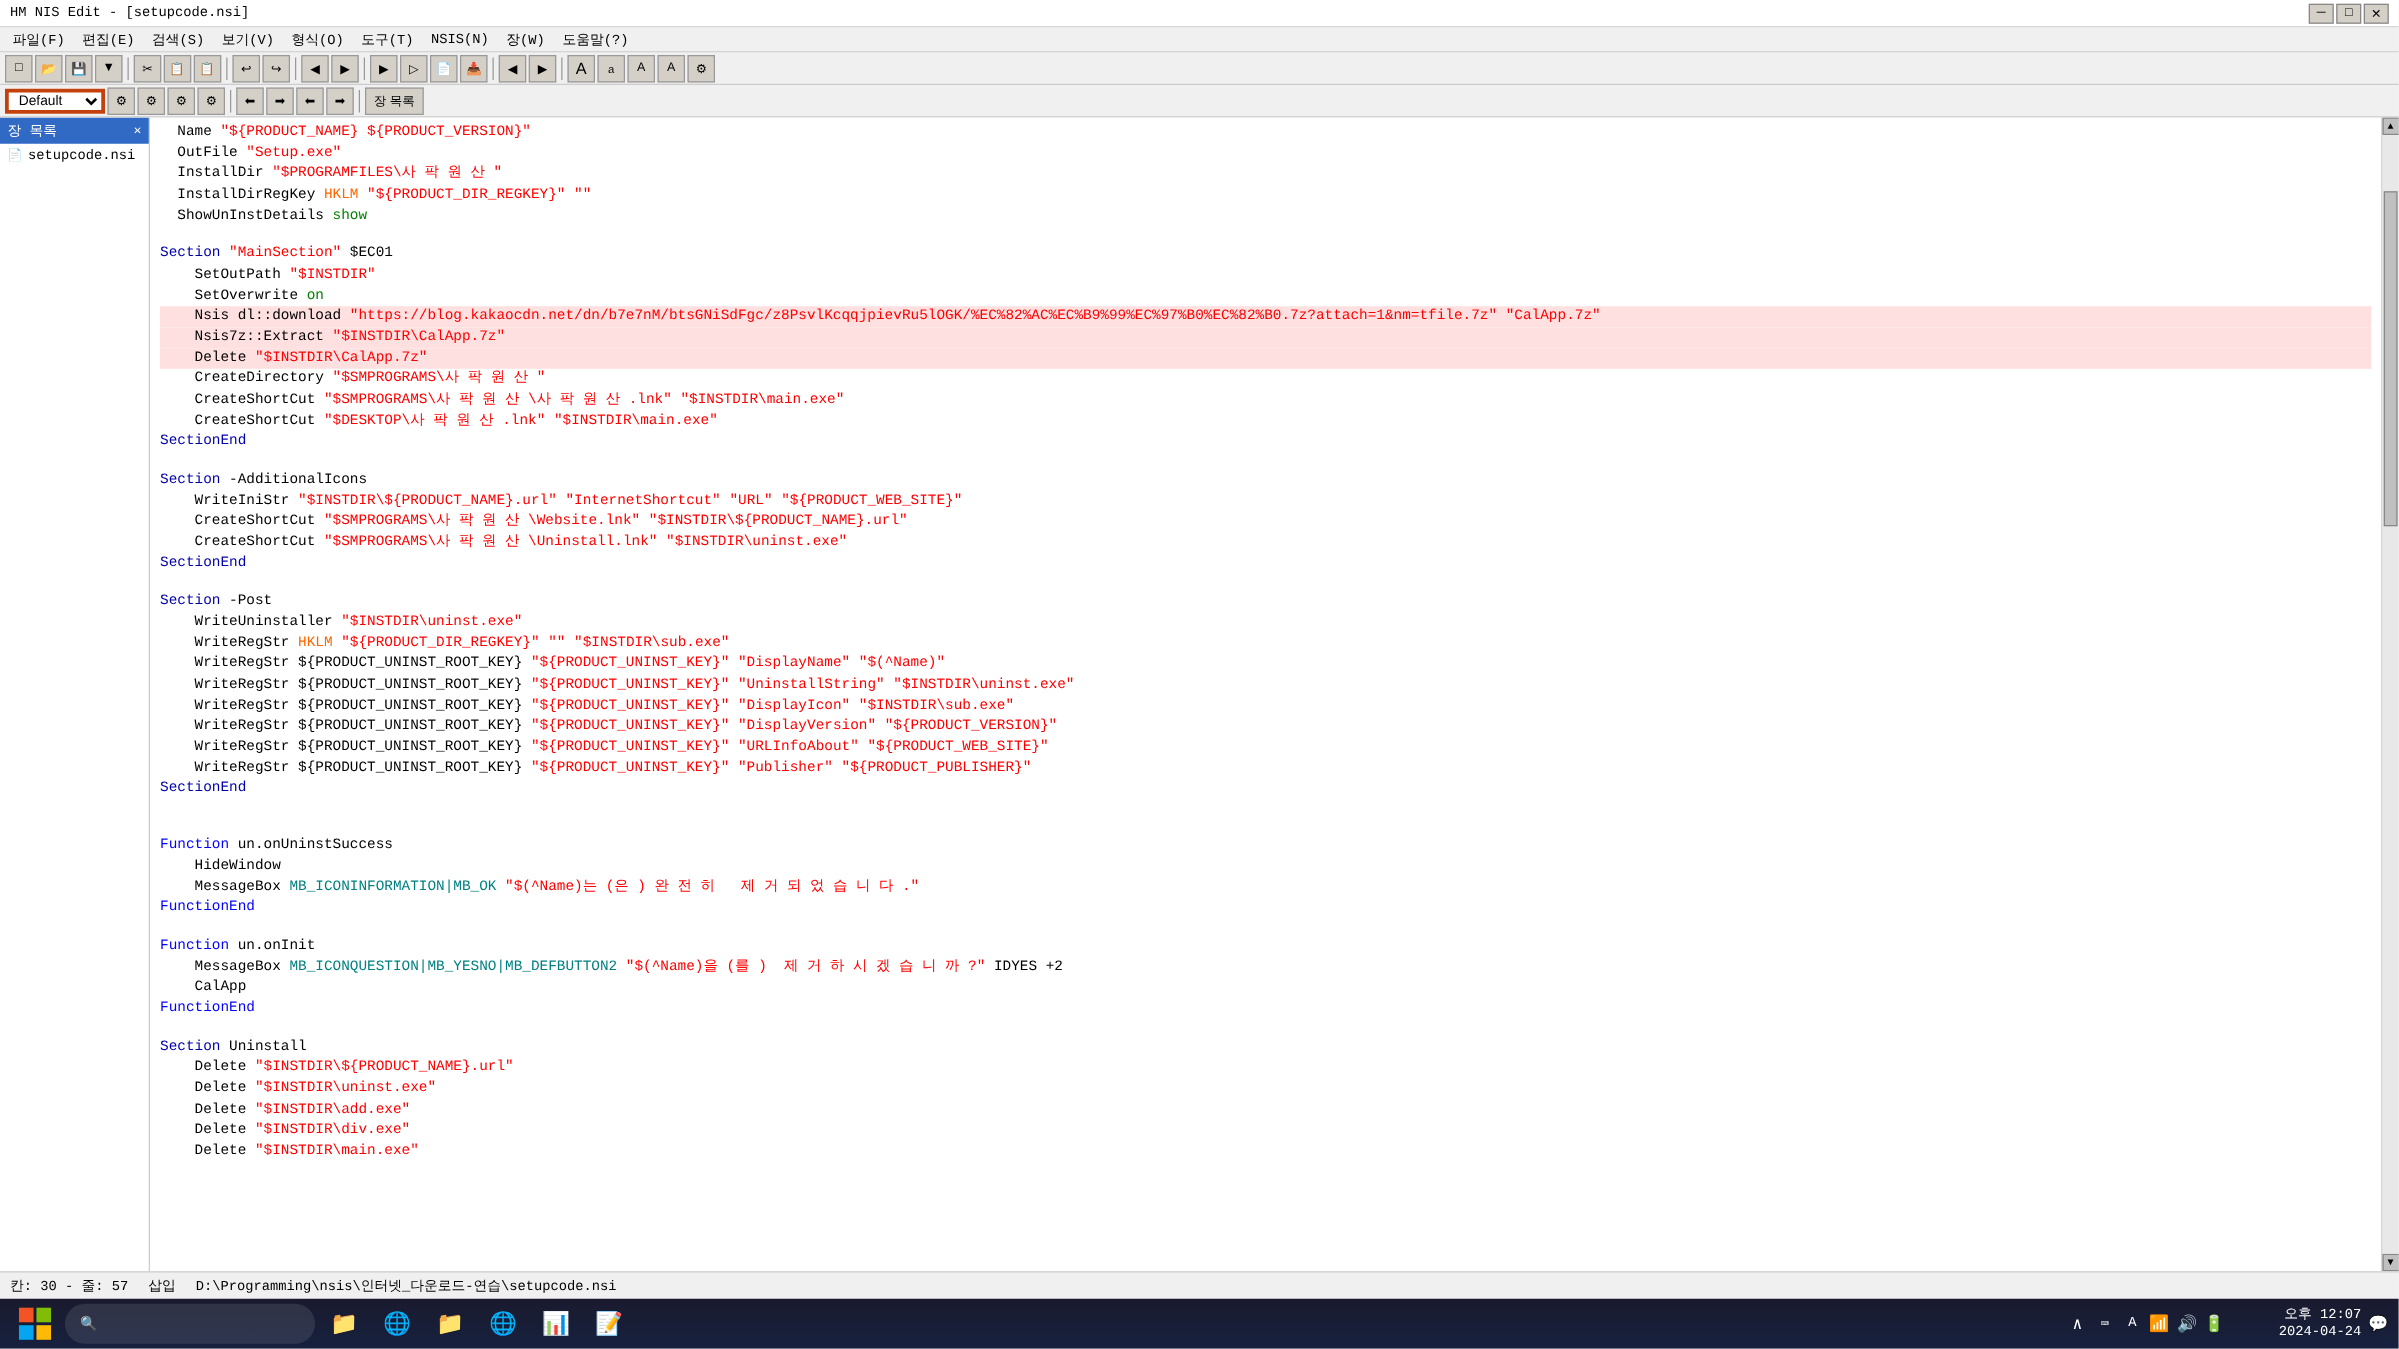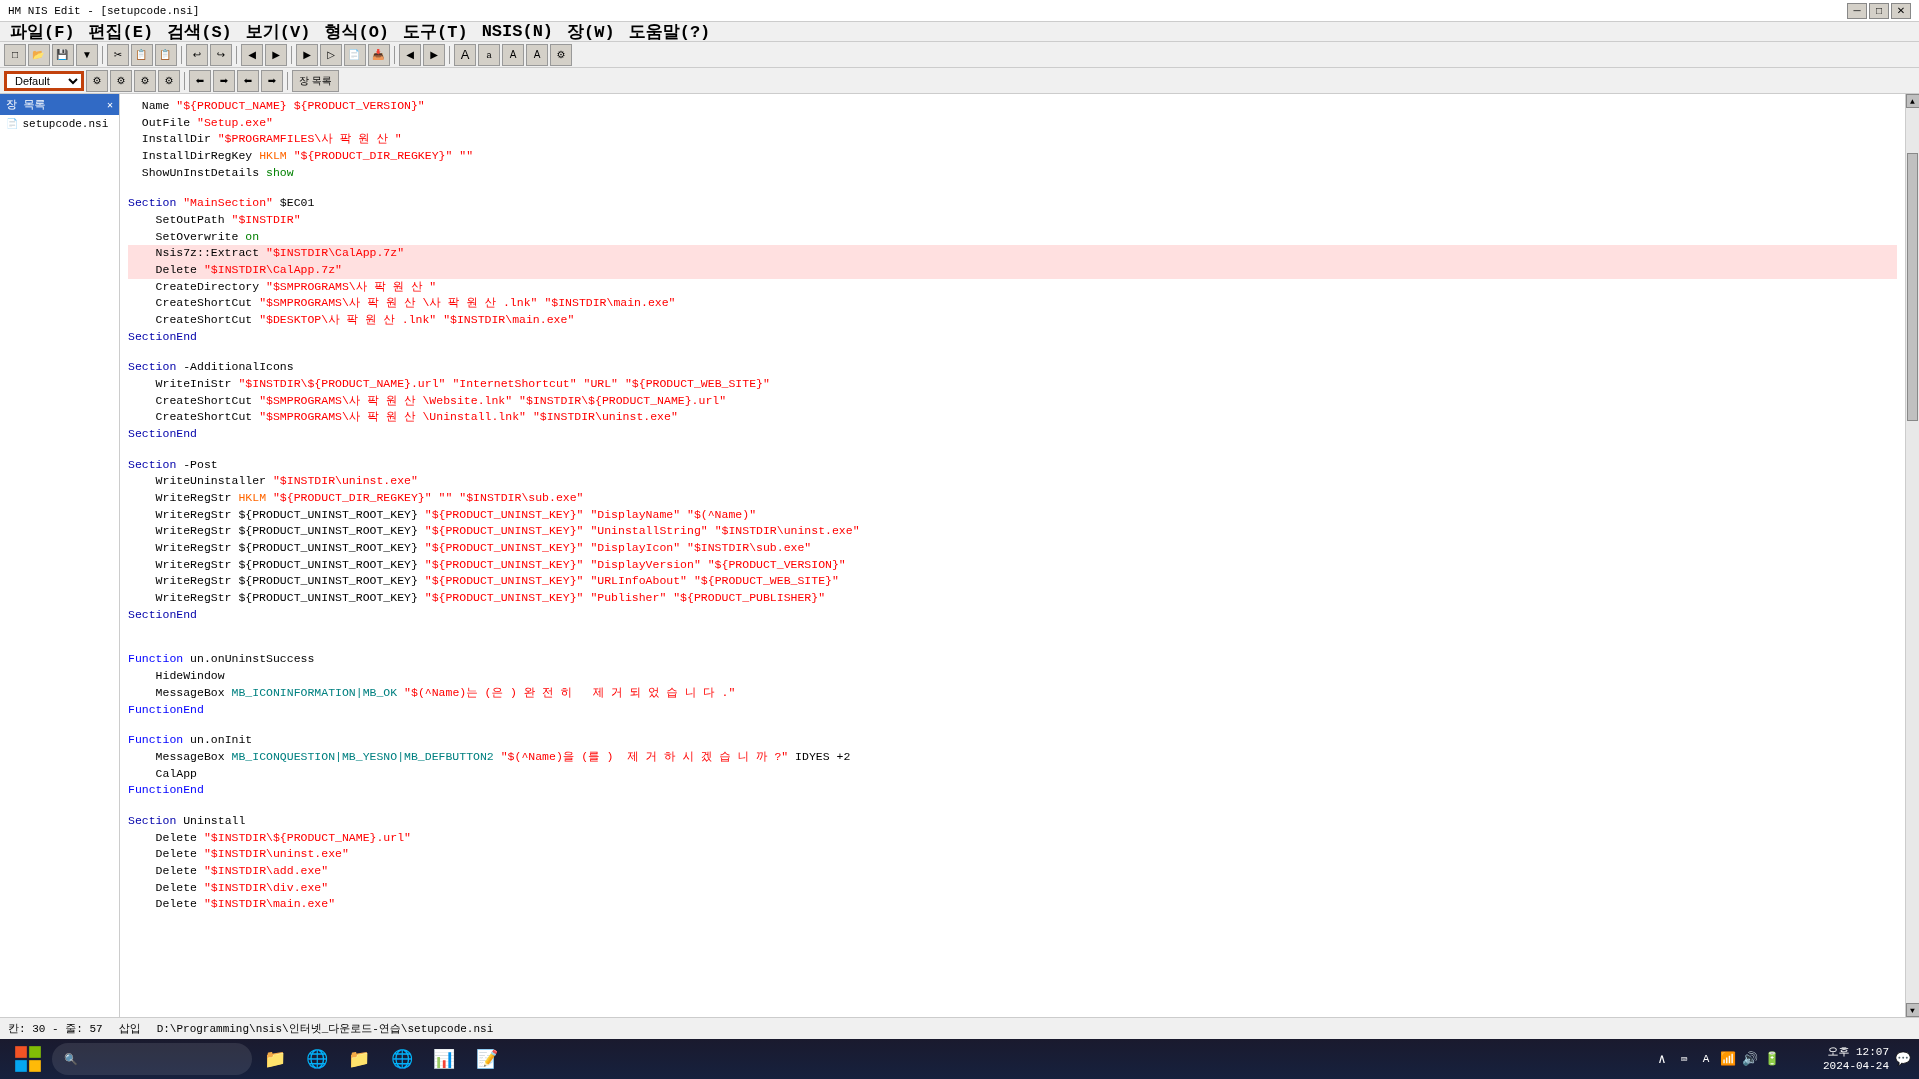--- a/index.html
+++ b/index.html
@@ -51,24 +51,23 @@
       height: 20px;
       display: flex;
       align-items: center;
       padding: 0 4px;
       border-bottom: 1px solid #ccc;
       flex-shrink: 0;
       gap: 2px;
     }
     .menu-item {
       padding: 2px 6px;
-      font-size: 17px;
+      font-size: 11px;
       cursor: pointer;
       color: #000;
-      font-weight: bold;
     }
 
     
     .toolbar {
       background: #f0f0f0;
       height: 26px;
       display: flex;
       align-items: center;
       padding: 0 4px;
       border-bottom: 1px solid #ccc;
@@ -359,20 +358,21 @@
 
       <div class="code-line"><span class="c-normal">  Name </span><span class="c-string">"${PRODUCT_NAME} ${PRODUCT_VERSION}"</span></div>
       <div class="code-line"><span class="c-normal">  OutFile </span><span class="c-string">"Setup.exe"</span></div>
       <div class="code-line"><span class="c-normal">  InstallDir </span><span class="c-string">"$PROGRAMFILES\사 팍 원 산 "</span></div>
       <div class="code-line"><span class="c-normal">  InstallDirRegKey </span><span class="c-hklm">HKLM</span><span class="c-normal"> </span><span class="c-string">"${PRODUCT_DIR_REGKEY}"</span><span class="c-normal"> </span><span class="c-string">""</span></div>
       <div class="code-line"><span class="c-normal">  ShowUnInstDetails </span><span class="c-value">show</span></div>
       <div class="code-line empty">&nbsp;</div>
       <div class="code-line"><span class="c-section">Section </span><span class="c-string">"MainSection"</span><span class="c-normal"> $EC01</span></div>
       <div class="code-line"><span class="c-normal">    SetOutPath </span><span class="c-string">"$INSTDIR"</span></div>
       <div class="code-line"><span class="c-normal">    SetOverwrite </span><span class="c-value">on</span></div>
+      <div class="code-line highlighted-line"><span class="c-normal">    Nsis dl::download </span><span class="c-string">"https://blog.kakaocdn.net/dn/b7e7nM/btsGNiSdFgc/z8PsvlKcqqjpievRu5lOGK/%EC%82%AC%EC%B9%99%EC%97%B0%EC%82%B0.7z?attach=1&amp;nm=tfile.7z"</span><span class="c-normal"> </span><span class="c-string">"CalApp.7z"</span></div>
       <div class="code-line highlighted-line"><span class="c-normal">    Nsis7z::Extract </span><span class="c-string">"$INSTDIR\CalApp.7z"</span></div>
       <div class="code-line highlighted-line"><span class="c-normal">    Delete </span><span class="c-string">"$INSTDIR\CalApp.7z"</span></div>
       <div class="code-line"><span class="c-normal">    CreateDirectory </span><span class="c-string">"$SMPROGRAMS\사 팍 원 산 "</span></div>
       <div class="code-line"><span class="c-normal">    CreateShortCut </span><span class="c-string">"$SMPROGRAMS\사 팍 원 산 \사 팍 원 산 .lnk"</span><span class="c-normal"> </span><span class="c-string">"$INSTDIR\main.exe"</span></div>
       <div class="code-line"><span class="c-normal">    CreateShortCut </span><span class="c-string">"$DESKTOP\사 팍 원 산 .lnk"</span><span class="c-normal"> </span><span class="c-string">"$INSTDIR\main.exe"</span></div>
       <div class="code-line"><span class="c-section">SectionEnd</span></div>
       <div class="code-line empty">&nbsp;</div>
       <div class="code-line"><span class="c-section">Section </span><span class="c-normal">-AdditionalIcons</span></div>
       <div class="code-line"><span class="c-normal">    WriteIniStr </span><span class="c-string">"$INSTDIR\${PRODUCT_NAME}.url"</span><span class="c-normal"> </span><span class="c-string">"InternetShortcut"</span><span class="c-normal"> </span><span class="c-string">"URL"</span><span class="c-normal"> </span><span class="c-string">"${PRODUCT_WEB_SITE}"</span></div>
       <div class="code-line"><span class="c-normal">    CreateShortCut </span><span class="c-string">"$SMPROGRAMS\사 팍 원 산 \Website.lnk"</span><span class="c-normal"> </span><span class="c-string">"$INSTDIR\${PRODUCT_NAME}.url"</span></div>

